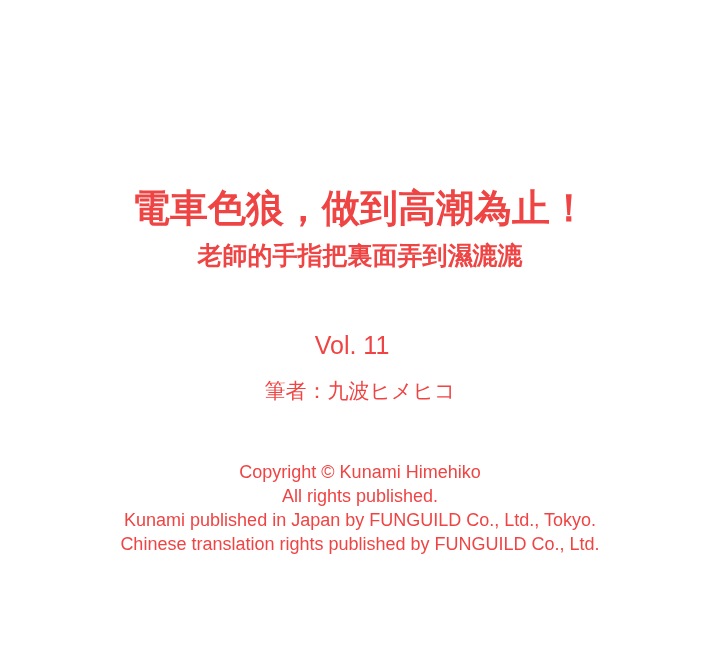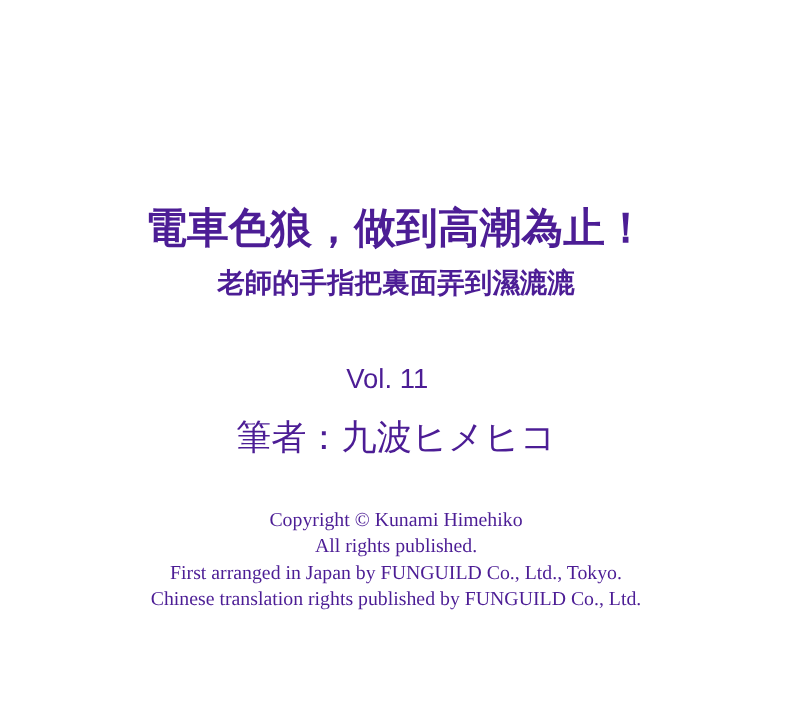--- a/index.html
+++ b/index.html
@@ -7,78 +7,78 @@
     padding: 0;
     background: #ffffff;
   }
   .page {
     position: relative;
     width: 720px;
     height: 645px;
     background: #ffffff;
     overflow: hidden;
     font-family: "Liberation Sans", sans-serif;
-    color: #4c1d95;
+    color: #ef4444;
   }
   .line {
     position: absolute;
     left: 0;
     width: 100%;
     text-align: center;
     white-space: nowrap;
     line-height: 1;
   }
   .title {
     top: 189px;
     font-size: 38px;
     font-weight: 700;
   }
   .subtitle {
     top: 245px;
     font-size: 25px;
     font-weight: 700;
+    font-family: Liberation Mono, monospace;
   }
   .volume {
     top: 333px;
     font-size: 25px;
     font-weight: 400;
     transform: translateX(-8px);
   }
   .author {
     top: 381px;
-    font-size: 32px;
+    font-size: 21px;
     font-weight: 400;
     font-family: Liberation Serif, serif;
   }
   .copyright {
     position: absolute;
     top: 460px;
     left: 0;
     width: 100%;
     text-align: center;
     font-size: 18px;
     line-height: 24px;
     font-weight: 400;
   }
   .copyright div {
     white-space: nowrap;
-    font-family: Liberation Serif, serif;
   }
 </style>
 </head>
 <body>
 
 <div class="page">
   <div class="line title">電車色狼，做到高潮為止！</div>
 
   <div class="line subtitle">老師的手指把裏面弄到濕漉漉</div>
 
   <div class="line volume">Vol. 11</div>
 
   <div class="line author">筆者：九波ヒメヒコ</div>
 
   <div class="copyright">
     <div>Copyright © Kunami Himehiko</div>
     <div>All rights published.</div>
-    <div>First arranged in Japan by FUNGUILD Co., Ltd., Tokyo.</div>
+    <div>Kunami published in Japan by FUNGUILD Co., Ltd., Tokyo.</div>
     <div>Chinese translation rights published by FUNGUILD Co., Ltd.</div>
   </div>
 </div>
 
 </body></html>

